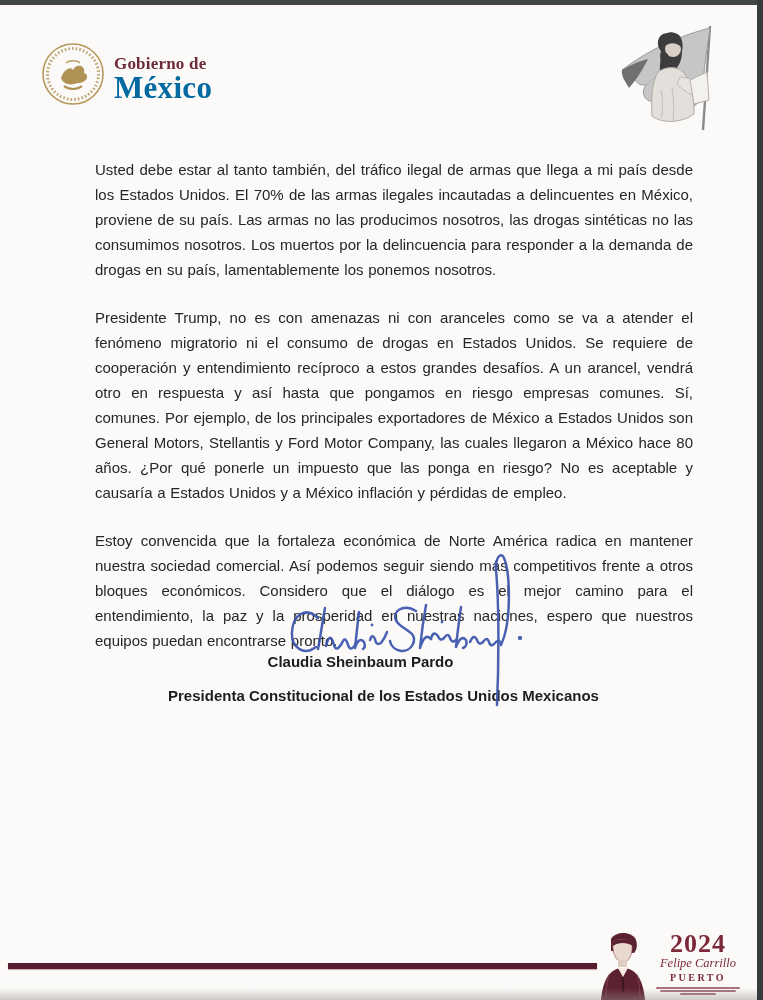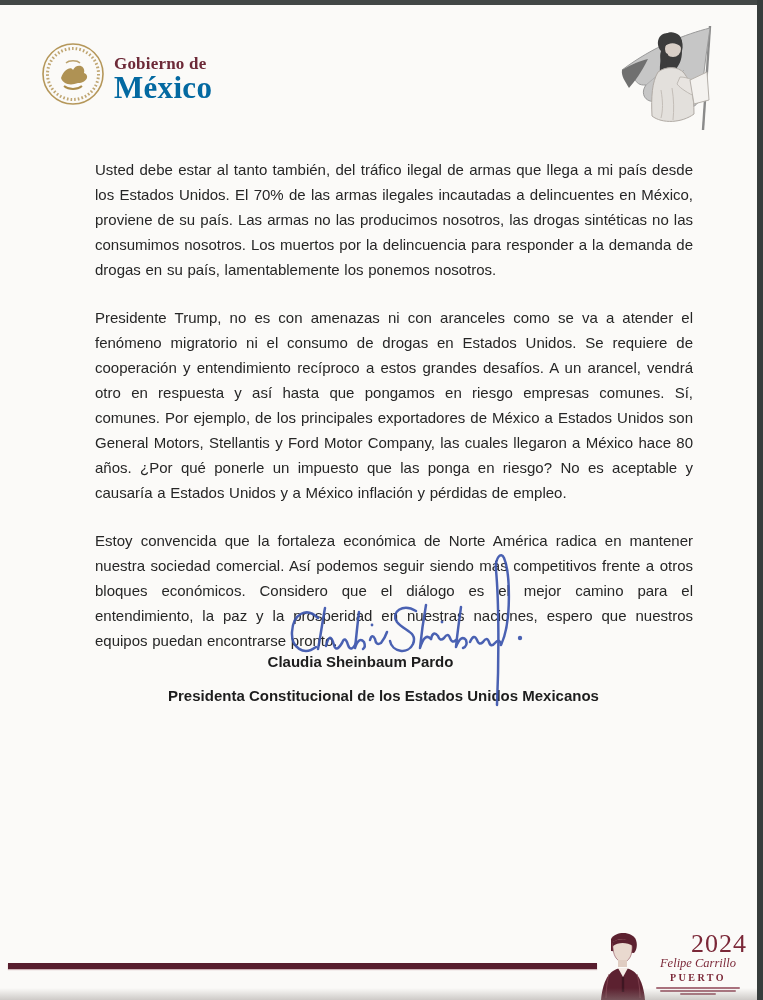--- a/index.html
+++ b/index.html
@@ -42,21 +42,21 @@
   .sig-title { position: absolute; left: 2px; top: 687px; width: 763px; text-align: center;
                font-size: 15px; font-weight: bold; color: #1d1d1d; }
 
   
   .footer-rule { position: absolute; left: 8px; top: 963px; width: 589px; height: 6px;
                  background: #571d2e; box-shadow: 0 1px 1px rgba(120,40,60,0.35); }
   .footer-logo { position: absolute; left: 597px; top: 930px; width: 152px; height: 70px;
                  display: flex; align-items: flex-start; }
   .portrait { width: 52px; height: 70px; flex: 0 0 auto; }
   .yearblock { width: 98px; text-align: center; color: #7b2838; margin-top: 2px; }
-  .yearblock .year { font-family: "Liberation Serif", serif; font-weight: normal; font-size: 26px; line-height: 24px; letter-spacing: 1px; text-align: right; }
+  .yearblock .year { font-family: "Liberation Serif", serif; font-weight: bold; font-size: 26px; line-height: 24px; letter-spacing: 1px; }
   .yearblock .fc   { font-family: "Liberation Serif", serif; font-style: italic; font-weight: normal; font-size: 12.5px; line-height: 14px; }
   .yearblock .pu   { font-family: "Liberation Serif", serif; font-weight: bold; font-size: 10px; letter-spacing: 2.5px; line-height: 15px; }
   .fineprint { margin-top: 2px; }
   .fineprint i { display: block; height: 2px; background: #8d4354; opacity: 0.75; border-radius: 1px; margin: 1px auto; }
   .fineprint i:nth-child(1){ width: 84px; }
   .fineprint i:nth-child(2){ width: 76px; }
   .fineprint i:nth-child(3){ width: 36px; }
 </style>
 </head>
 <body>

